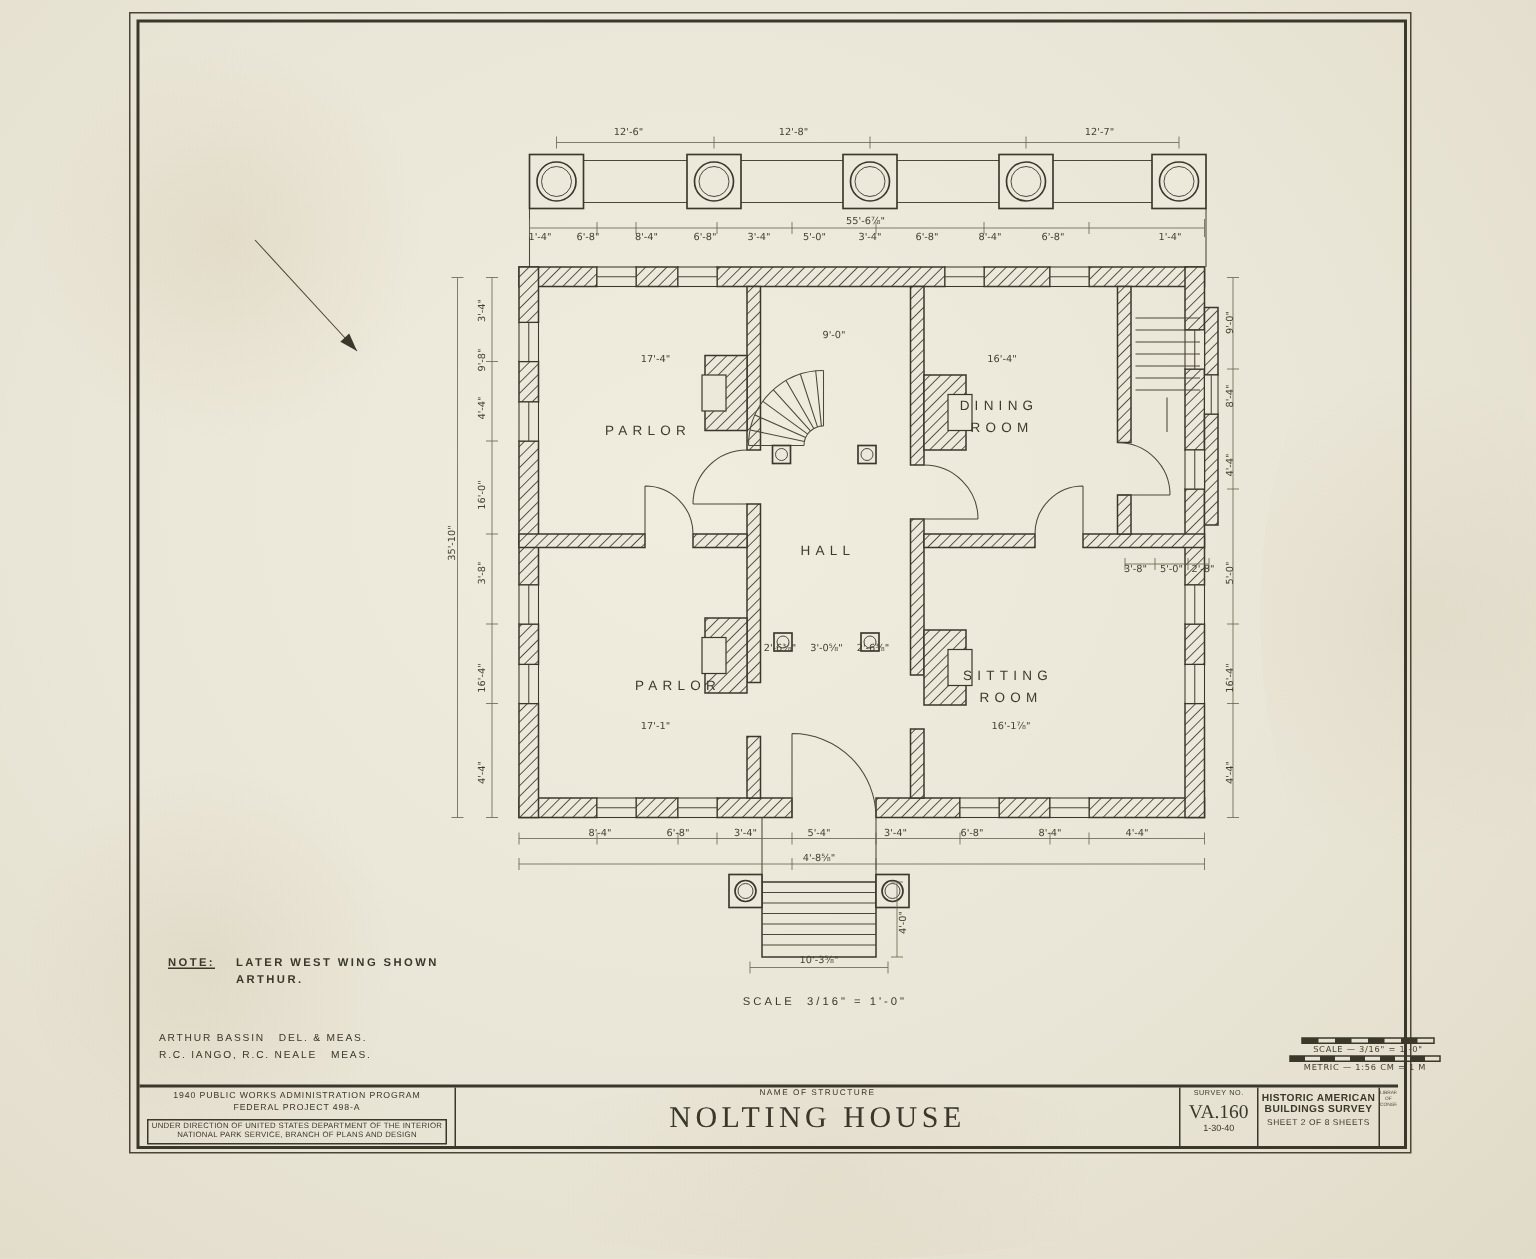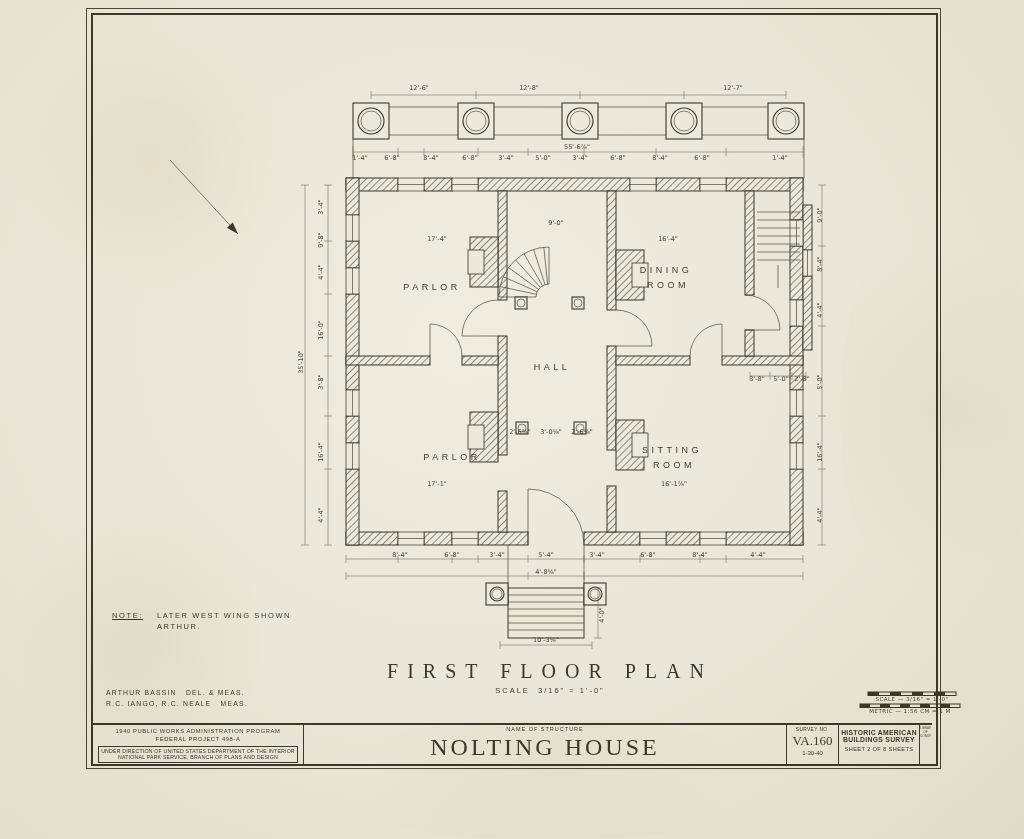--- a/index.html
+++ b/index.html
@@ -20,35 +20,35 @@
   .ol{fill:none;stroke:#3b372b;stroke-width:1;}
   .thin{fill:none;stroke:#4c4736;stroke-width:.7;}
   .dl{fill:none;stroke:#6a654f;stroke-width:.55;}
   .colsq{fill:#ece8da;stroke:#3b372b;stroke-width:1.1;}
   .circ{fill:none;stroke:#3b372b;stroke-width:1.1;}
   .circ2{fill:none;stroke:#3b372b;stroke-width:.6;}
   .ink{fill:#3b372b;}
   .dim{font:6.5px "DejaVu Sans",sans-serif;fill:#45402f;text-anchor:middle;}
   .room{font:9px "Liberation Sans",sans-serif;letter-spacing:3.5px;fill:#3f3a2c;text-anchor:middle;}
   .sbtxt{font:5.5px "DejaVu Sans",sans-serif;fill:#45402f;text-anchor:middle;letter-spacing:.5px;}
-  #note-block{position:absolute;left:112px;top:610px;font-size:7.5px;letter-spacing:1.6px;line-height:1.5;}
+  #note-block{position:absolute;left:112px;top:636px;font-size:7.5px;letter-spacing:1.6px;line-height:1.5;font-weight:bold;}
   #note-block .nlabel{display:inline-block;vertical-align:top;margin-right:14px;text-decoration:underline;}
   #note-block .nlines{display:inline-block;}
   #credits{position:absolute;left:106px;top:688px;font-size:6.8px;letter-spacing:1.2px;line-height:1.6;}
   #plan-title{position:absolute;left:300px;top:660px;width:500px;text-align:center;}
   #plan-title .big{font-family:"Liberation Serif",serif;font-size:20px;letter-spacing:9px;}
   #plan-title .scl{font-size:7.5px;letter-spacing:2px;margin-top:3px;}
   #titleblock{position:absolute;left:93px;top:723px;width:839px;height:39px;border-top:2px solid #3b372b;display:flex;box-sizing:content-box;}
   #titleblock .sec{box-sizing:border-box;height:39px;}
   .tb-left{width:210px;text-align:center;}
   .tb-left .pwa{font-size:5.8px;letter-spacing:.6px;padding-top:3px;line-height:1.35;}
   .tb-left .interior-box{border:1px solid #3b372b;margin:2px 5px 0 5px;font-size:5.2px;letter-spacing:.2px;line-height:1.3;padding:1px 0;}
   .tb-center{width:483px;border-left:1.5px solid #3b372b;display:flex;flex-direction:column;align-items:center;}
   .tb-center .nol{font-size:5.5px;letter-spacing:1px;margin-top:1px;}
-  .tb-center .ttl{display:flex;gap:48px;font-family:"Liberation Serif",serif;font-size:24px;letter-spacing:3px;margin-top:2px;white-space:nowrap;}
+  .tb-center .ttl{display:flex;gap:48px;font-family:"Liberation Serif",serif;font-size:20px;letter-spacing:3px;margin-top:2px;white-space:nowrap;}
   .tb-survey{width:52px;border-left:1.5px solid #3b372b;text-align:center;}
   .tb-survey .sl{font-size:4.8px;letter-spacing:.4px;margin-top:2px;}
   .tb-survey .sn{font-family:"Liberation Serif",serif;font-size:13px;margin-top:1px;}
   .tb-survey .sd{font-size:6px;margin-top:1px;}
   .tb-habs{width:81px;border-left:1.5px solid #3b372b;text-align:center;}
   .tb-habs .h1{font-size:6.8px;font-weight:bold;letter-spacing:.3px;margin-top:4px;}
   .tb-habs .h2{font-size:6.8px;font-weight:bold;letter-spacing:.3px;}
   .tb-habs .h3{font-size:5.6px;margin-top:3px;letter-spacing:.4px;}
   .tb-corner{width:12px;border-left:1.5px solid #3b372b;font-size:3.2px;line-height:1.2;text-align:center;padding-top:2px;color:#55503f;overflow:hidden;}
 </style>
@@ -304,21 +304,20 @@
   <div id="note-block">
     <span class="nlabel">NOTE:</span><span class="nlines"><span>LATER WEST WING SHOWN</span><br><span>ARTHUR.</span></span>
   </div>
 
   <div id="credits">
     <div>ARTHUR BASSIN&nbsp;&nbsp;&nbsp;DEL. &amp; MEAS.</div>
     <div>R.C. IANGO, R.C. NEALE&nbsp;&nbsp;&nbsp;MEAS.</div>
   </div>
 
   <div id="plan-title">
-    <div class="big">FIRST FLOOR PLAN</div>
     <div class="scl">SCALE&nbsp;&nbsp;3/16" = 1'-0"</div>
   </div>
 
   <div id="titleblock">
     <div class="sec tb-left">
       <div class="pwa">
         <div>1940 PUBLIC WORKS ADMINISTRATION PROGRAM</div>
         <div>FEDERAL PROJECT 498-A</div>
       </div>
       <div class="interior-box">

